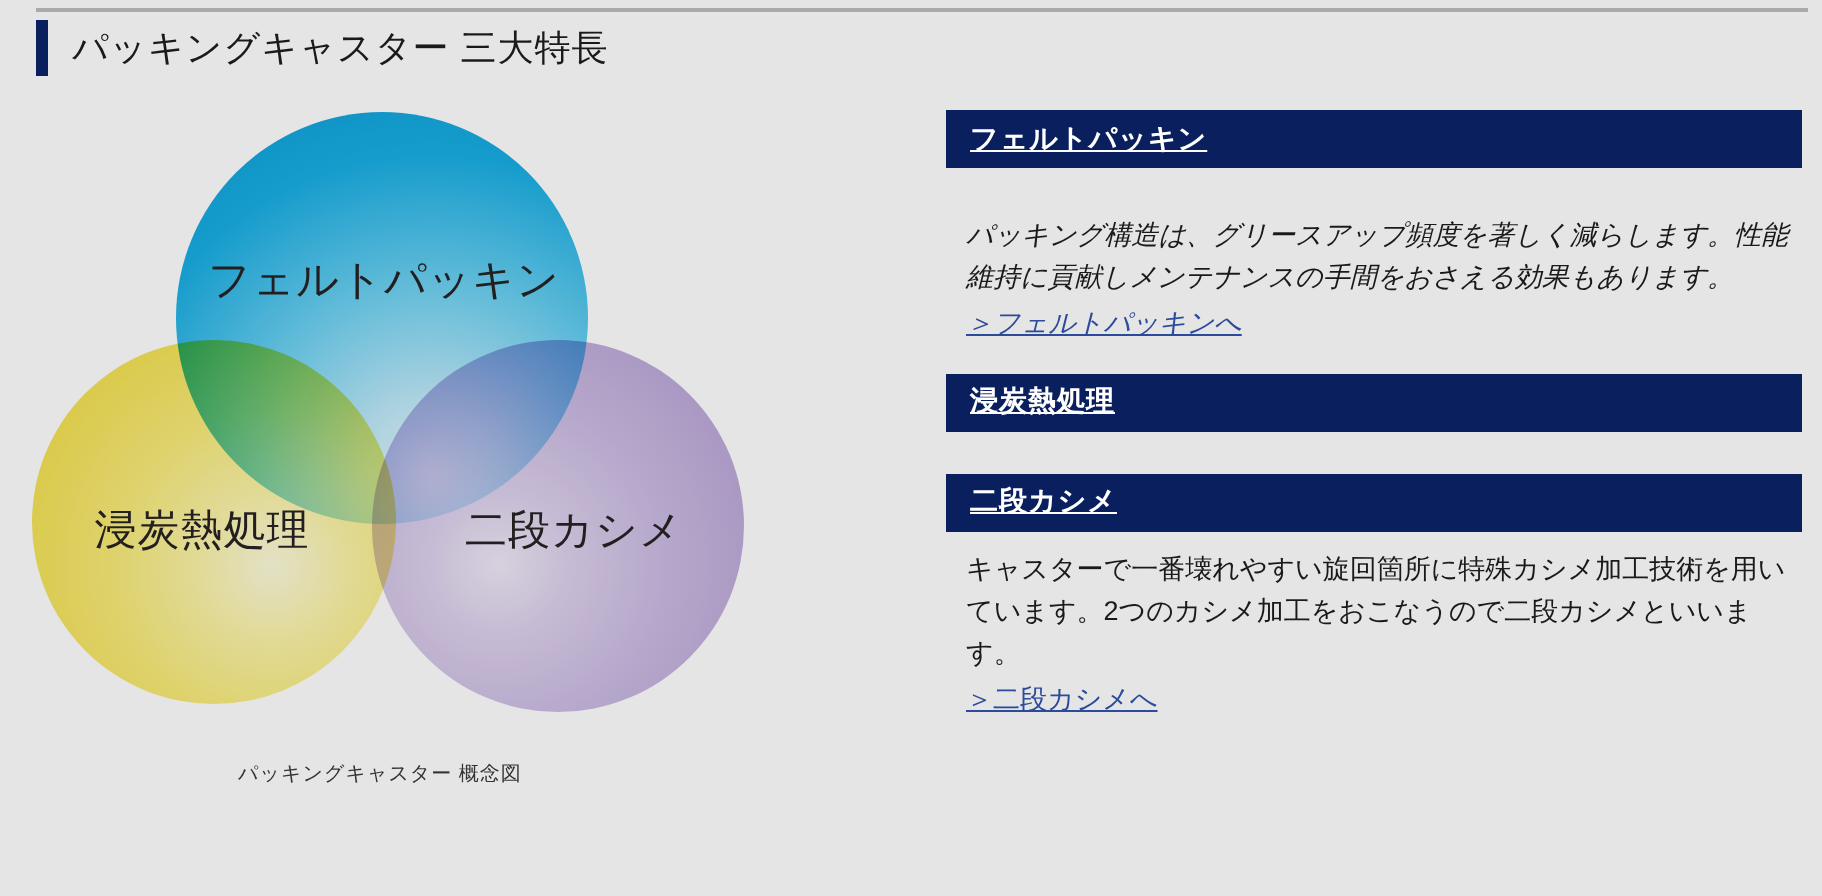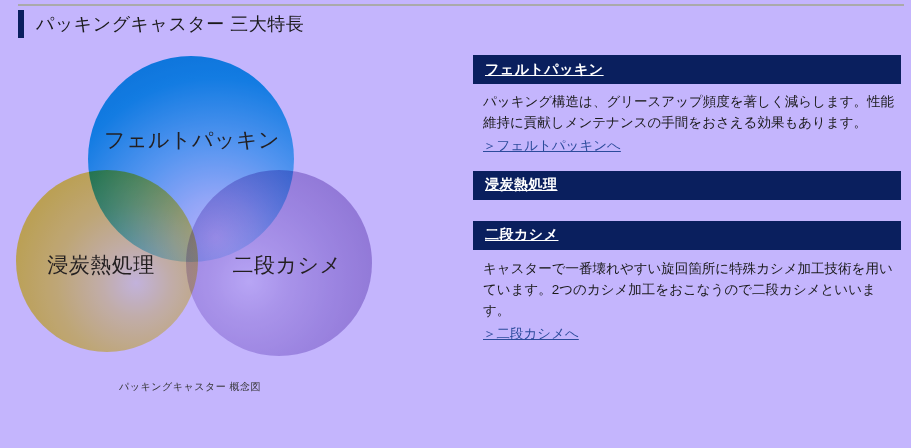--- a/index.html
+++ b/index.html
@@ -6,21 +6,21 @@
   html, body {
     margin: 0; padding: 0;
     width: 911px; height: 448px;
     background: #ffffff;
     font-family: "Liberation Sans", "DejaVu Sans", sans-serif;
     overflow: hidden;
   }
   #page {
     position: relative;
     width: 911px; height: 448px;
-    background: #c4b5fd;
+    background: #e5e5e5;
   }
 
   
   .top-rule {
     position: absolute;
     left: 18px; top: 4px;
     width: 886px; height: 2px;
     background: #aaaaaa;
   }
 
@@ -141,21 +141,21 @@
   }
   .section-link {
     font-size: 13.5px;
     color: #2c4b9b;
     text-decoration: underline;
     cursor: pointer;
     white-space: nowrap;
   }
 
   
-  #sec-0 .section-body { padding-top: 8px; }
+  #sec-0 .section-body { padding-top: 24px; font-style: italic; }
   #sec-1 { margin-top: 14px; }
   #sec-2 { margin-top: 12px; }
 </style>
 </head>
 <body>
 
 <div id="page">
 
   <div class="top-rule"></div>
 

